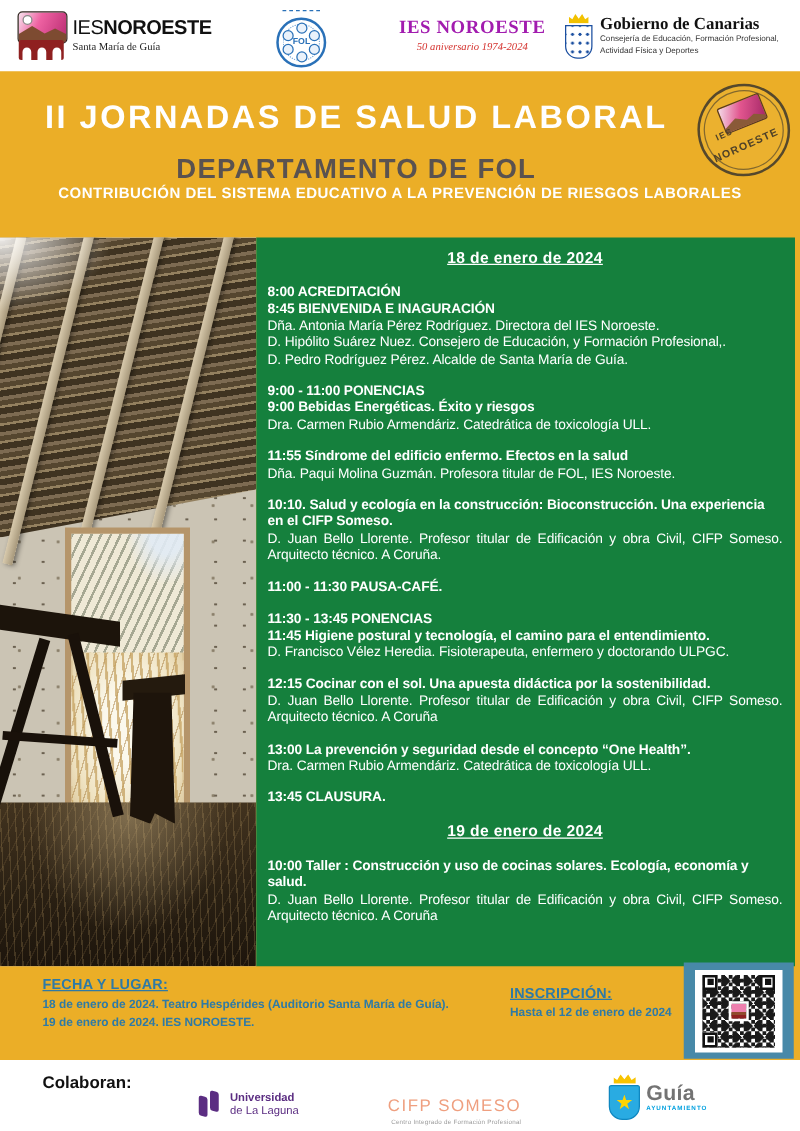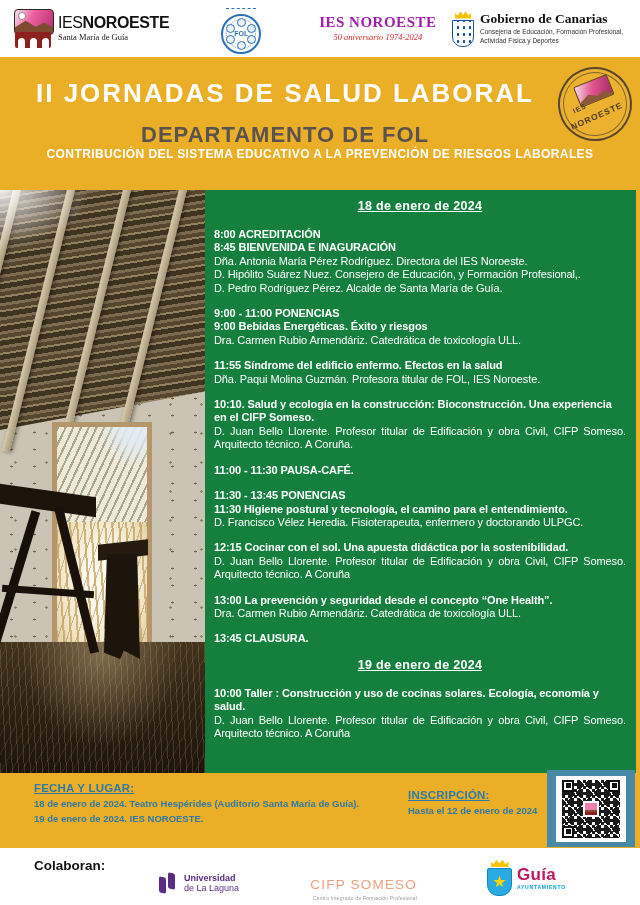--- a/index.html
+++ b/index.html
@@ -140,21 +140,21 @@
   .cifp-sub{font-size:5px;color:#9a9a9a;margin-top:3px;letter-spacing:.2px;}
   .guia{position:absolute;left:487px;top:11px;display:flex;align-items:center;gap:5px;}
   .guia-emblem{display:flex;flex-direction:column;align-items:center;}
   .guia-crown{width:18px;height:8px;background:#f8c300;
       clip-path:polygon(0 100%,0 35%,18% 62%,33% 8%,50% 55%,67% 8%,82% 62%,100% 35%,100% 100%);}
   .guia-shield{position:relative;width:23px;height:26px;margin-top:1px;background:#29abe2;border:1.5px solid #0f87c0;
       border-radius:2px 2px 11px 11px;display:flex;align-items:center;justify-content:center;}
   .guia-star{width:13px;height:13px;background:#ffd400;
       clip-path:polygon(50% 0,61% 35%,98% 35%,68% 57%,79% 91%,50% 70%,21% 91%,32% 57%,2% 35%,39% 35%);}
   .guia-words{line-height:1;}
-  .guia-title{font-size:17px;font-weight:800;color:#be185d;letter-spacing:.3px;}
+  .guia-title{font-size:17px;font-weight:800;color:#737373;letter-spacing:.3px;}
   .guia-sub{font-size:5px;font-weight:bold;color:#00a0df;letter-spacing:.8px;margin-top:2px;}
 </style>
 </head>
 <body>
 
 <div class="poster">
 
   <div class="hdr">
     <div class="logo-ies">
       <div class="ies-icon">
@@ -261,21 +261,21 @@
         </div>
         <div class="sch-block">
           <div class="sch-line bold">10:10. Salud y ecología en la construcción: Bioconstrucción. Una experiencia en el CIFP Someso.</div>
           <div class="sch-line just">D. Juan Bello Llorente. Profesor titular de Edificación y obra Civil, CIFP Someso. Arquitecto técnico. A Coruña.</div>
         </div>
         <div class="sch-block">
           <div class="sch-line bold">11:00 - 11:30 PAUSA-CAFÉ.</div>
         </div>
         <div class="sch-block">
           <div class="sch-line bold">11:30 - 13:45 PONENCIAS</div>
-          <div class="sch-line bold">11:30  Higiene postural y tecnología, el camino para el entendimiento.</div>
+          <div class="sch-line bold">11:45  Higiene postural y tecnología, el camino para el entendimiento.</div>
           <div class="sch-line just">D. Francisco Vélez Heredia. Fisioterapeuta, enfermero y doctorando ULPGC.</div>
         </div>
         <div class="sch-block">
           <div class="sch-line bold">12:15  Cocinar con el sol. Una apuesta didáctica por la sostenibilidad.</div>
           <div class="sch-line just">D. Juan Bello Llorente. Profesor titular de Edificación y obra Civil, CIFP Someso. Arquitecto técnico. A Coruña</div>
         </div>
         <div class="sch-block">
           <div class="sch-line bold">13:00  La prevención y seguridad desde el concepto “One Health”.</div>
           <div class="sch-line">Dra. Carmen Rubio Armendáriz. Catedrática de toxicología ULL.</div>
         </div>

